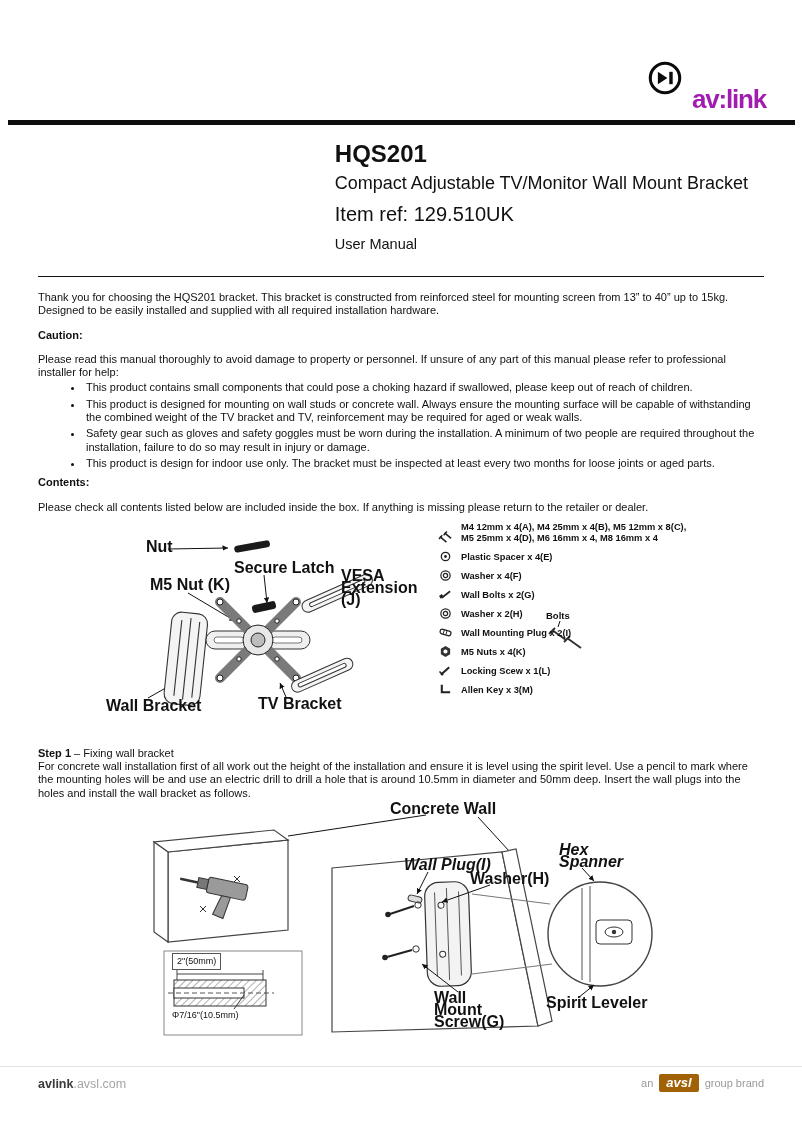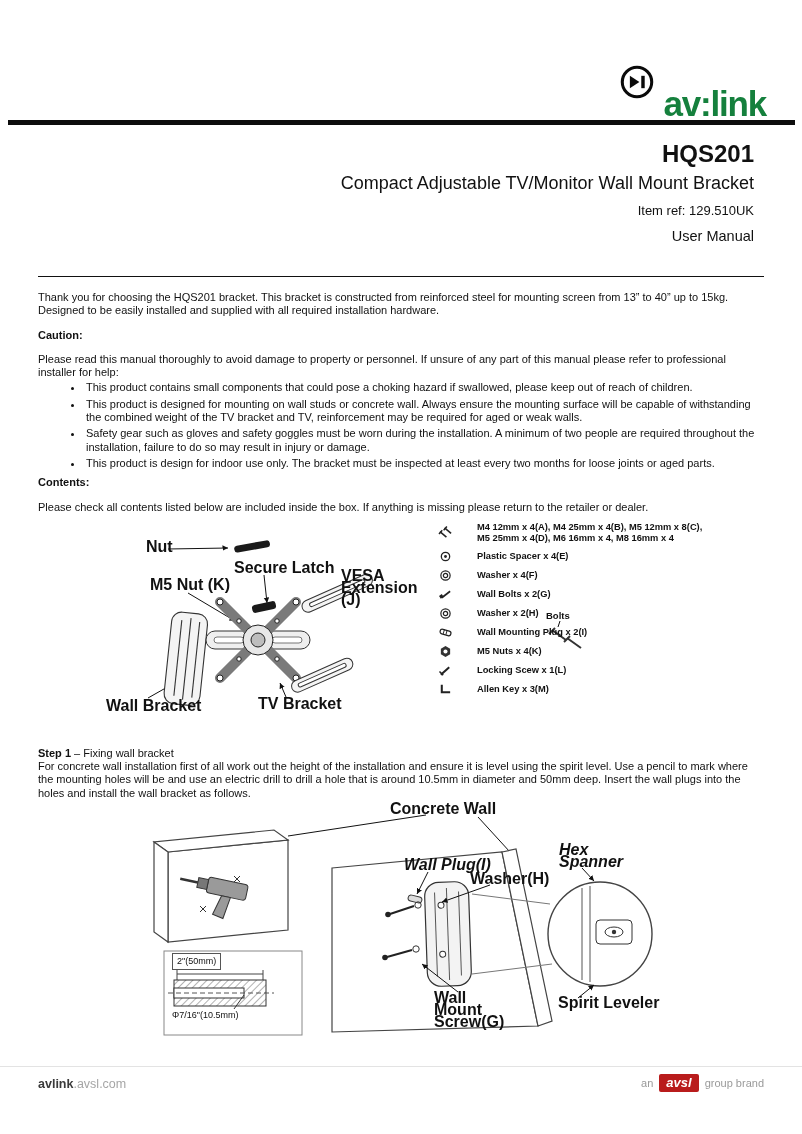--- a/index.html
+++ b/index.html
@@ -3,28 +3,28 @@
 <meta charset="utf-8">
 <style>
   * { margin:0; padding:0; box-sizing:border-box; }
   html,body { background:#ffffff; }
   .page { position:relative; width:802px; height:1134px; background:#fff;
           font-family:"Liberation Sans", sans-serif; color:#111; overflow:hidden; margin:0 auto; }
 
   
   .logo { position:absolute; top:40px; right:36px; display:flex; align-items:center; gap:8px; }
   .logo-icon { width:38px; height:38px; }
-  .logo-text { font-size:35px; font-weight:bold; letter-spacing:-1.2px; color:#15803d;margin-top:44px; }
+  .logo-text { font-size:26px; font-weight:bold; letter-spacing:-1.2px; color:#a21caf;margin-top:44px; }
 
   .rule-thick { position:absolute; top:120px; left:8px; right:7px; height:5px; background:#0d0d0d; }
 
-  .title-block { position:absolute; top:139px; right:48px; text-align:right; }
+  .title-block { position:absolute; top:139px; right:54px; text-align:left; }
   .model { font-size:24px; font-weight:bold; line-height:30px; }
   .product-title { font-size:18px; margin-top:4px; line-height:20px; }
-  .item-ref { font-size:13px; margin-top:10px; }
+  .item-ref { font-size:20px; margin-top:10px; }
   .doc-type { font-size:14.5px; margin-top:10px; }
 
   .rule-thin { position:absolute; top:276px; left:38px; right:38px; height:1.4px; background:#111; }
 
   
   .content { position:absolute; top:291px; left:38px; width:726px; font-size:11px; line-height:13.3px; }
   .para { margin:0 0 11px; }
   .mb2 { margin-bottom:2px !important; }
   .heading { font-weight:bold; margin:0 0 11px; }
   .bullets { list-style:disc outside; margin:0 0 6px; padding-left:46px; }
@@ -37,31 +37,31 @@
   .step1-diagram { position:relative; height:240px; margin:0; }
   .art { position:absolute; left:0; top:0; width:100%; height:100%; }
   .dlabel { position:absolute; font-size:16px; font-weight:bold; line-height:12px; white-space:nowrap; }
   .dlabel.wrap { white-space:normal; }
   .dlabel.small { font-size:9.5px; }
   .dim-label { position:absolute; font-size:9px; border:1px solid #555; padding:1px 4px; background:#fff; white-space:nowrap; }
   .dim-plain { position:absolute; font-size:9px; white-space:nowrap; }
 
   
   .hardware-list { position:absolute; left:400px; top:5px; width:315px; }
-  .hw-row { display:flex; align-items:center; gap:24px; margin-bottom:6px; }
+  .hw-row { display:flex; align-items:flex-end; gap:8px; margin-bottom:6px; }
   .hw-icon { width:15px; height:13px; flex:0 0 auto; }
   .hw-text { font-size:9.3px; font-weight:bold; line-height:11px; }
 
   
   .footer-rule { position:absolute; left:0; right:0; top:1066px; height:1px; background:#e3e3e3; }
   .footer { position:absolute; left:38px; right:38px; top:1074px; display:flex; justify-content:space-between; align-items:center; }
   .site-bold { font-weight:bold; font-size:12.5px; color:#3a3a3a; }
   .site-rest { font-size:12.5px; color:#a6a6a6; }
   .brand { display:flex; align-items:center; gap:6px; font-size:11px; color:#9a9a9a; }
-  .brand-avsl { background:#b91c1c; color:#fff; font-weight:bold; font-style:italic;
+  .brand-avsl { background:#a16207; color:#fff; font-weight:bold; font-style:italic;
                 font-size:13px; padding:1px 7px 2px; border-radius:2px; }
 </style>
 </head>
 <body>
 
 <div class="page">
 
   <div class="logo">
     <svg class="logo-icon" viewBox="0 0 40 40">
       <circle cx="20" cy="20" r="15.5" fill="none" stroke="#0a0a0a" stroke-width="3.2"></circle>
@@ -338,21 +338,21 @@
           <line x1="420" y1="190" x2="384" y2="162" marker-end="url(#arr2)"></line>
           <line x1="540" y1="196" x2="556" y2="183" marker-end="url(#arr2)"></line>
         </g>
       </svg>
 
       <div class="dlabel" style="left:352px;top:1px;">Concrete Wall</div>
       <div class="dlabel" style="left:366px;top:57px;font-style:italic;">Wall Plug(I)</div>
       <div class="dlabel" style="left:432px;top:71px;">Washer(H)</div>
       <div class="dlabel wrap" style="left:521px;top:42px;width:48px;font-style:italic;">Hex Spanner</div>
       <div class="dlabel wrap" style="left:396px;top:190px;width:74px;">Wall Mount Screw(G)</div>
-      <div class="dlabel" style="left:520px;top:195px;text-align:right;">Spirit Leveler</div>
+      <div class="dlabel" style="left:508px;top:195px;text-align:right;">Spirit Leveler</div>
       <div class="dim-label" style="left:134px;top:151px;">2"(50mm)</div>
       <div class="dim-plain" style="left:134px;top:207px;">Φ7/16"(10.5mm)</div>
     </div>
 
   </div>
 
   <div class="footer-rule"></div>
   <div class="footer">
     <div class="site">
       <span class="site-bold">avlink</span><span class="site-rest">.avsl.com</span>

